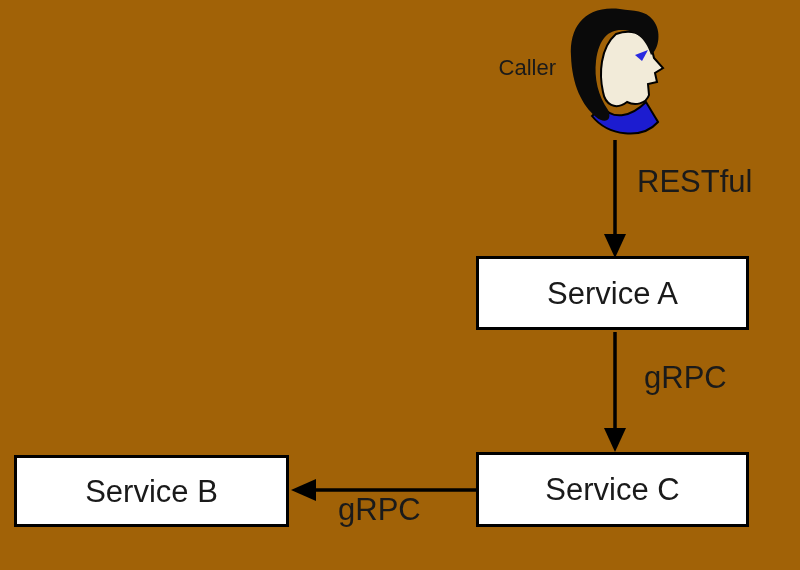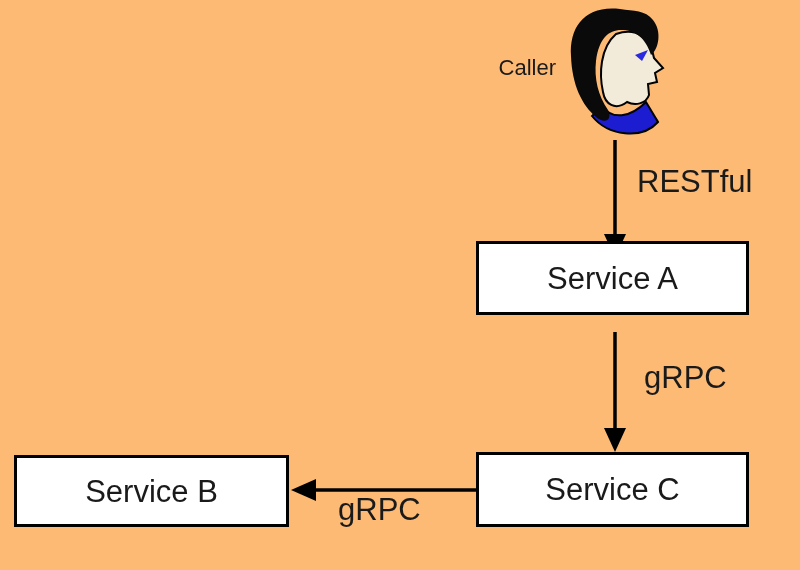--- a/index.html
+++ b/index.html
@@ -7,21 +7,21 @@
     background: #ffffff;
   }
   body {
     width: 800px; height: 570px;
     font-family: "Liberation Sans", "DejaVu Sans", sans-serif;
     color: var(--text, #1a1a1a);
   }
   .canvas {
     position: relative;
     width: 800px; height: 570px;
-    background: #fdba74;
+    background: #a16207;
     overflow: hidden;
   }
   svg.layer {
     position: absolute; left: 0; top: 0;
   }
   .node {
     position: absolute;
     background: var(--box-fill, #ffffff);
     border: 3px solid var(--line, #000000);
     box-sizing: border-box;
@@ -87,21 +87,21 @@
   </svg>
 
   <div class="caller-label">Caller</div>
 
   <div class="edge-label" style="left:637px; top:166px;">RESTful</div>
 
   <div class="edge-label" style="left:644px; top:362px;">gRPC</div>
 
   <div class="edge-label" style="left:338px; top:494px;">gRPC</div>
 
-  <div class="node" style="left:476px; top:241px; width:273px; height:74px;">
+  <div class="node" style="left:476px; top:256px; width:273px; height:74px;">
     <span>Service A</span>
   </div>
 
   <div class="node" style="left:14px; top:455px; width:275px; height:72px;">
     <span>Service B</span>
   </div>
 
   <div class="node" style="left:476px; top:452px; width:273px; height:75px;">
     <span>Service C</span>
   </div>

